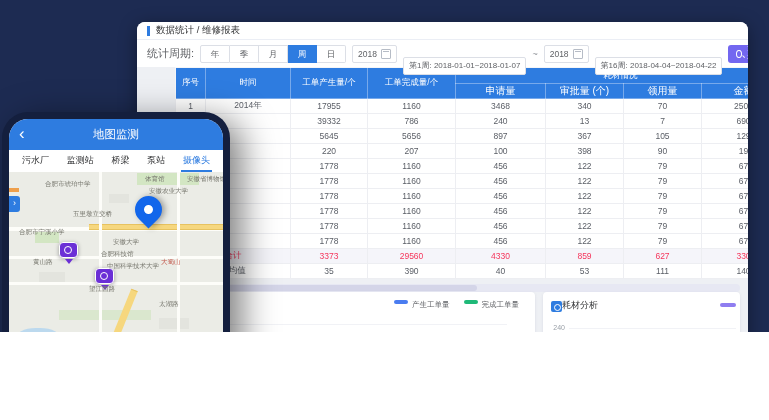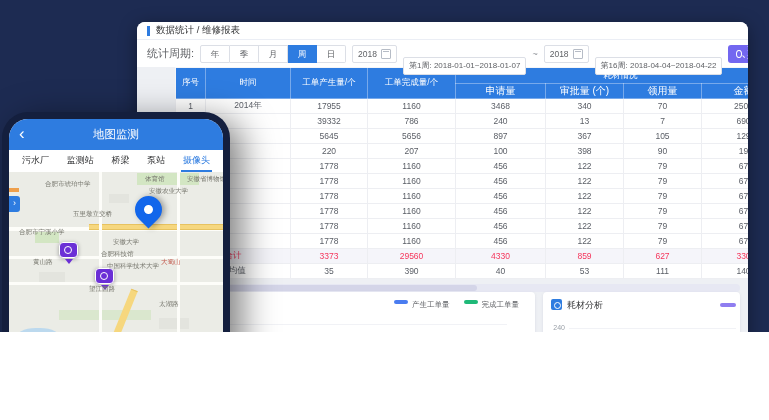--- a/index.html
+++ b/index.html
@@ -53,21 +53,21 @@
   .card-left{width:390px;}
   .card-right{width:197px;}
   .legend{display:flex;justify-content:flex-end;gap:14px;padding:8px 16px 0 0;}
   .lg-item{display:flex;align-items:flex-start;gap:4px;font-size:7.5px;color:#606266;}
   .lg-pill{width:14px;height:4px;border-radius:2px;}
   .plot-left{position:relative;margin:4px 28px 0 12px;height:140px;}
   .gridline{position:absolute;left:0;right:0;height:1px;background:#f1f2f6;}
   .cbar{position:absolute;width:14px;border-radius:1px 1px 0 0;}
   .refline{position:absolute;left:0;right:0;border-top:1px dashed;}
   .reflabel{position:absolute;left:100%;margin-left:3px;font-size:7px;margin-top:-4px;}
-  .card-head{display:flex;align-items:flex-start;gap:5px;padding:7px 8px 0 8px;}
+  .card-head{display:flex;align-items:flex-end;padding:7px 8px 0 8px;}
   .head-icon{width:11px;height:11px;background:#2e7ce0;border-radius:2px;position:relative;flex:none;}
   .head-icon::after{content:"";position:absolute;left:3px;top:3px;width:5px;height:5px;border:1px solid #fff;border-radius:50%;}
   .head-title{font-size:9px;color:#303133;}
   .r-legend-pill{position:absolute;right:4px;top:11px;width:16px;height:4px;border-radius:2px;background:#8f7df0;}
   .plot-right{position:relative;margin:6px 4px 0 26px;height:112px;}
   .ylab{position:absolute;left:-24px;width:20px;text-align:right;font-size:7px;color:#9aa0a8;}
   .rbar{position:absolute;width:9px;border-radius:1px 1px 0 0;}
 
   
   .phone{position:absolute;left:2px;top:112px;width:228px;height:308px;background:#141f3e;

